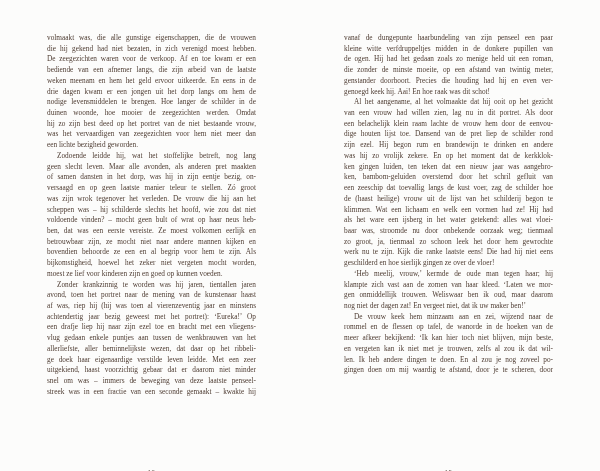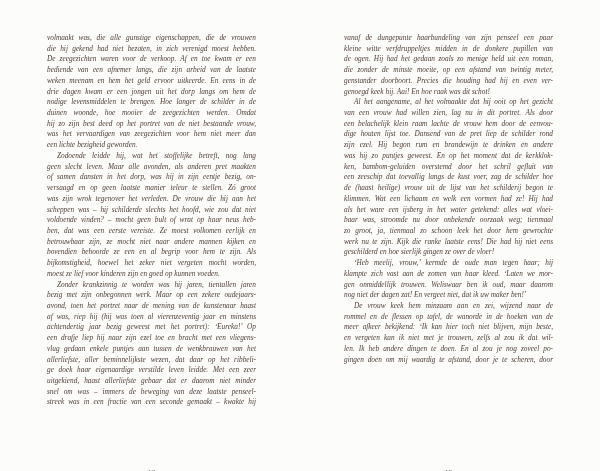--- a/index.html
+++ b/index.html
@@ -9,21 +9,20 @@
     height: 471px;
     overflow: hidden;
     background: #fcfcfb;
     font-family: "Liberation Serif", "DejaVu Serif", serif;
   }
   .spread {
     position: absolute;
     top: 0; left: 0;
     width: 600px;
     height: 381px;
-    font-style: italic;
   }
   .page {
     position: absolute;
     top: 33px;
     width: 209px;
   }
   .page.left  { left: 47px; }
   .page.right { left: 344px; }
   .line {
     font-size: 7.3px;
@@ -74,48 +73,48 @@
         <div class="line">versaagd en op geen laatste manier teleur te stellen. Zó groot</div>
         <div class="line">was zijn wrok tegenover het verleden. De vrouw die hij aan het</div>
         <div class="line">scheppen was – hij schilderde slechts het hoofd, wie zou dat niet</div>
         <div class="line">voldoende vinden? – mocht geen bult of wrat op haar neus heb-</div>
         <div class="line">ben, dat was een eerste vereiste. Ze moest volkomen eerlijk en</div>
         <div class="line">betrouwbaar zijn, ze mocht niet naar andere mannen kijken en</div>
         <div class="line">bovendien behoorde ze een en al begrip voor hem te zijn. Als</div>
         <div class="line">bijkomstigheid, hoewel het zeker niet vergeten mocht worden,</div>
         <div class="line last">moest ze lief voor kinderen zijn en goed op kunnen voeden.</div>
         <div class="line indent">Zonder krankzinnig te worden was hij jaren, tientallen jaren</div>
-        <div class="line">bezig met zijn onbegonnen werk. Maar op een zekere oudejaars-</div>
         <div class="line">avond, toen het portret naar de mening van de kunstenaar haast</div>
         <div class="line">af was, riep hij (hij was toen al vierenzeventig jaar en minstens</div>
         <div class="line">achtendertig jaar bezig geweest met het portret): ‘Eureka!’ Op</div>
         <div class="line">een drafje liep hij naar zijn ezel toe en bracht met een vliegens-</div>
         <div class="line">vlug gedaan enkele puntjes aan tussen de wenkbrauwen van het</div>
         <div class="line">allerliefste, aller beminnelijkste wezen, dat daar op het ribbeli-</div>
         <div class="line">ge doek haar eigenaardige verstilde leven leidde. Met een zeer</div>
-        <div class="line">uitgekiend, haast allerliefste gebaar dat er daarom niet minder</div>
+        <div class="line">uitgekiend, haast voorzichtig gebaar dat er daarom niet minder</div>
         <div class="line">snel om was – immers de beweging van deze laatste penseel-</div>
         <div class="line">streek was in een fractie van een seconde gemaakt – kwakte hij</div>
       </div>
   </div>
 
   <div class="page right">
     <div class="text-block">
         <div class="line">vanaf de dungepunte haarbundeling van zijn penseel een paar</div>
         <div class="line">kleine witte verfdruppeltjes midden in de donkere pupillen van</div>
         <div class="line">de ogen. Hij had het gedaan zoals zo menige held uit een roman,</div>
         <div class="line">die zonder de minste moeite, op een afstand van twintig meter,</div>
         <div class="line">genstander doorboort. Precies die houding had hij en even ver-</div>
         <div class="line last">genoegd keek hij. Aai! En hoe raak was dit schot!</div>
         <div class="line indent">Al het aangename, al het volmaakte dat hij ooit op het gezicht</div>
         <div class="line">van een vrouw had willen zien, lag nu in dit portret. Als door</div>
         <div class="line">een belachelijk klein raam lachte de vrouw hem door de eenvou-</div>
         <div class="line">dige houten lijst toe. Dansend van de pret liep de schilder rond</div>
         <div class="line">zijn ezel. Hij begon rum en brandewijn te drinken en andere</div>
-        <div class="line">was hij zo puntjes geweest. En op het moment dat de kerkklok-</div>
+        <div class="line">was hij zo vrolijk zekere. En op het moment dat de kerkklok-</div>
+        <div class="line">ken gingen luiden, ten teken dat een nieuw jaar was aangebro-</div>
         <div class="line">ken, bambom-geluiden overstemd door het schril gefluit van</div>
         <div class="line">een zeeschip dat toevallig langs de kust voer, zag de schilder hoe</div>
         <div class="line">de (haast heilige) vrouw uit de lijst van het schilderij begon te</div>
         <div class="line">klimmen. Wat een lichaam en welk een vormen had ze! Hij had</div>
         <div class="line">als het ware een ijsberg in het water getekend: alles wat vloei-</div>
         <div class="line">baar was, stroomde nu door onbekende oorzaak weg; tienmaal</div>
         <div class="line">zo groot, ja, tienmaal zo schoon leek het door hem gewrochte</div>
         <div class="line">werk nu te zijn. Kijk die ranke laatste eens! Die had hij niet eens</div>
         <div class="line last">geschilderd en hoe sierlijk gingen ze over de vloer!</div>
         <div class="line indent">‘Heb meelij, vrouw,’ kermde de oude man tegen haar; hij</div>

